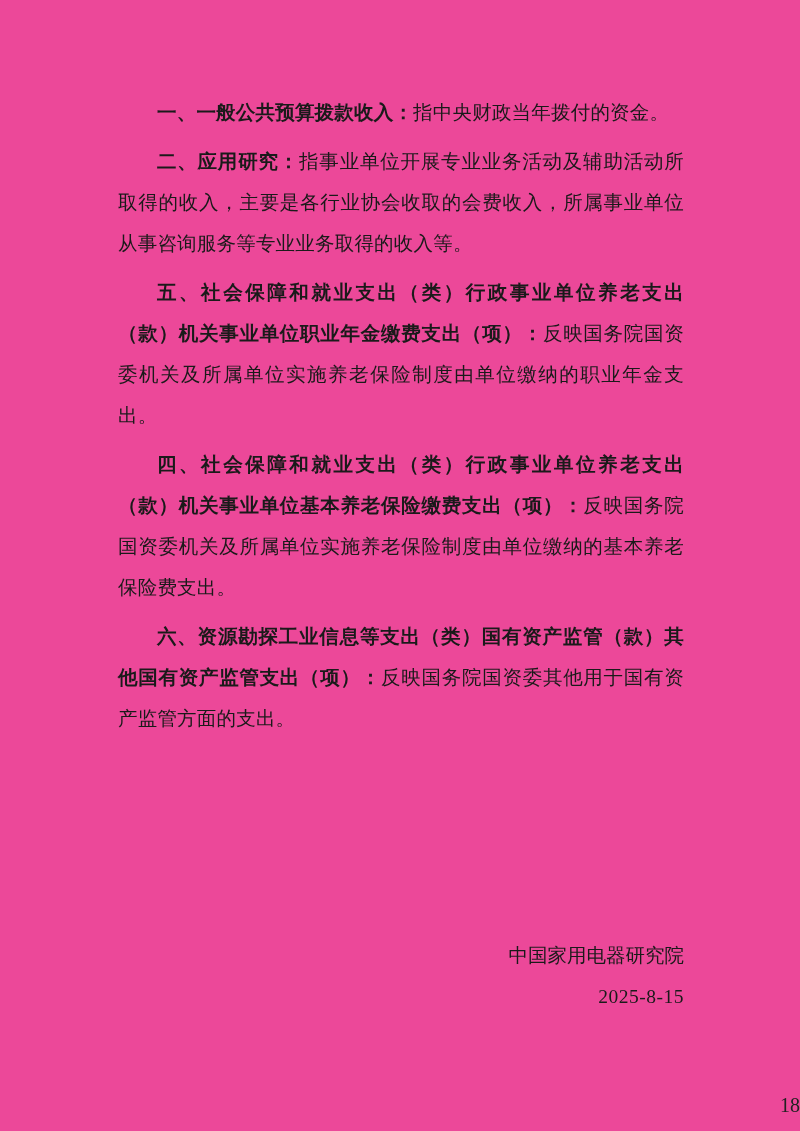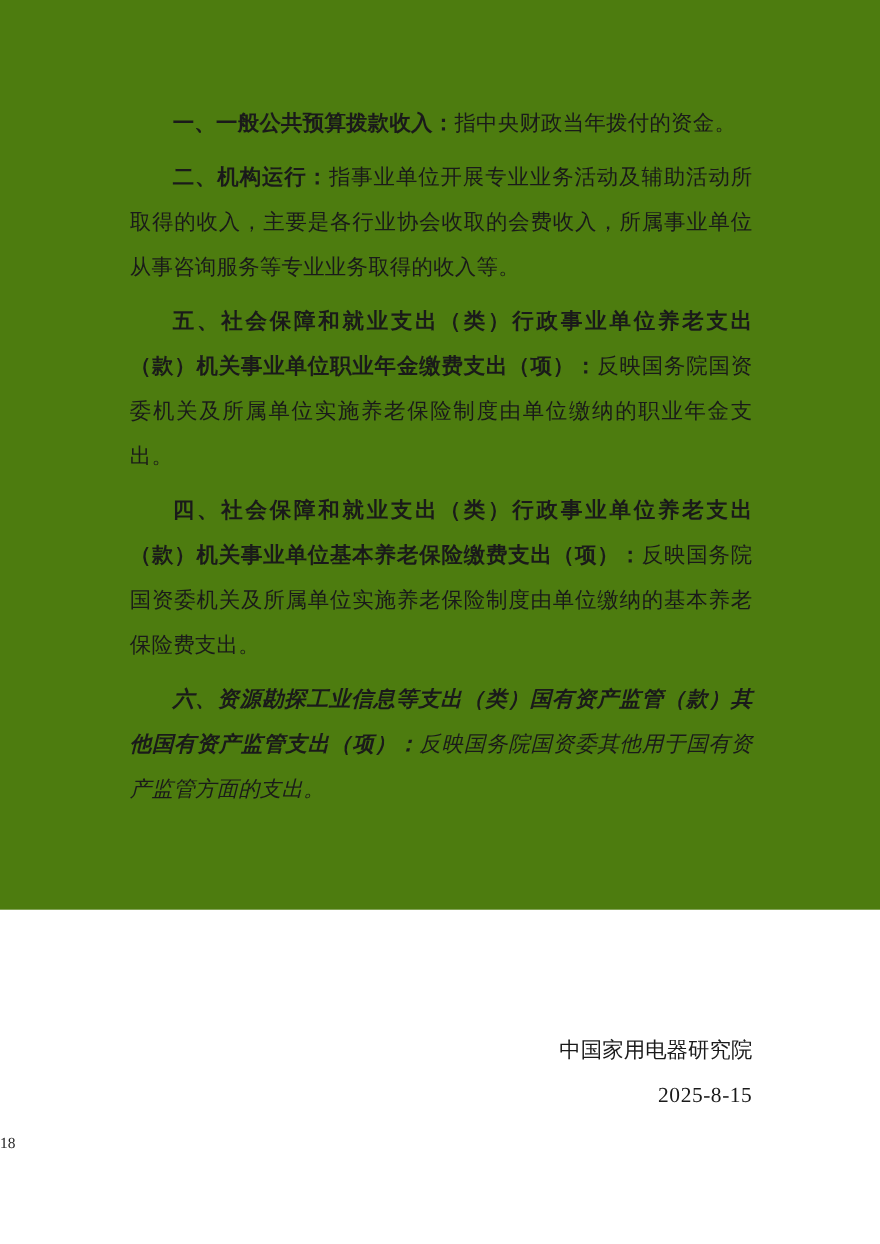--- a/index.html
+++ b/index.html
@@ -13,43 +13,42 @@
     font-family: "Liberation Serif", "DejaVu Serif", serif;
     color: #1a1a1a;
     position: relative;
     overflow: hidden;
   }
   .page {
     position: absolute;
     left: 0;
     top: 0;
     width: 800px;
-    height: 827px;
-    background: #4d7c0f;
+    height: 1131px;
+    background: #ec4899;
   }
   .content {
     position: absolute;
     left: 118px;
     top: 92px;
     width: 566px;
   }
   .para {
     margin: 0 0 8px 0;
     font-size: 19.5px;
     line-height: 41px;
     text-align: justify;
     text-justify: inter-ideograph;
     letter-spacing: 0.2px;
   }
   .para .lead {
     font-weight: bold;
   }
   .para.last-body {
     margin-bottom: 0;
-    font-style: italic;
   }
   .indent {
     text-indent: 2em;
   }
   .signature {
     position: absolute;
     left: 118px;
     top: 935px;
     width: 566px;
     text-align: right;
@@ -60,38 +59,38 @@
   .sign-name {
     display: block;
   }
   .sign-date {
     display: block;
     letter-spacing: 0.5px;
   }
   .page-number {
     position: absolute;
     left: 0;
-    top: 1033px;
+    top: 1094px;
     width: 800px;
-    text-align: left;
-    font-size: 14px;
+    text-align: right;
+    font-size: 20px;
     color: #222;
     font-family: "Liberation Serif", "DejaVu Serif", serif;
   }
 </style>
 </head>
 <body>
 
 <div class="page">
 
   <div class="content">
 
     <p class="para indent"><span class="lead">一、一般公共预算拨款收入：</span><span>指中央财政当年拨付的资金。</span></p>
 
-    <p class="para indent"><span class="lead">二、机构运行：</span><span>指事业单位开展专业业务活动及辅助活动所取得的收入，主要是各行业协会收取的会费收入，所属事业单位从事咨询服务等专业业务取得的收入等。</span></p>
+    <p class="para indent"><span class="lead">二、应用研究：</span><span>指事业单位开展专业业务活动及辅助活动所取得的收入，主要是各行业协会收取的会费收入，所属事业单位从事咨询服务等专业业务取得的收入等。</span></p>
 
 
     <p class="para indent"><span class="lead">五、社会保障和就业支出（类）行政事业单位养老支出（款）机关事业单位职业年金缴费支出（项）：</span><span>反映国务院国资委机关及所属单位实施养老保险制度由单位缴纳的职业年金支出。</span></p>
 
     <p class="para indent"><span class="lead">四、社会保障和就业支出（类）行政事业单位养老支出（款）机关事业单位基本养老保险缴费支出（项）：</span><span>反映国务院国资委机关及所属单位实施养老保险制度由单位缴纳的基本养老保险费支出。</span></p>
 
     <p class="para indent last-body"><span class="lead">六、资源勘探工业信息等支出（类）国有资产监管（款）其他国有资产监管支出（项）：</span><span>反映国务院国资委其他用于国有资产监管方面的支出。</span></p>
 
   </div>
 

